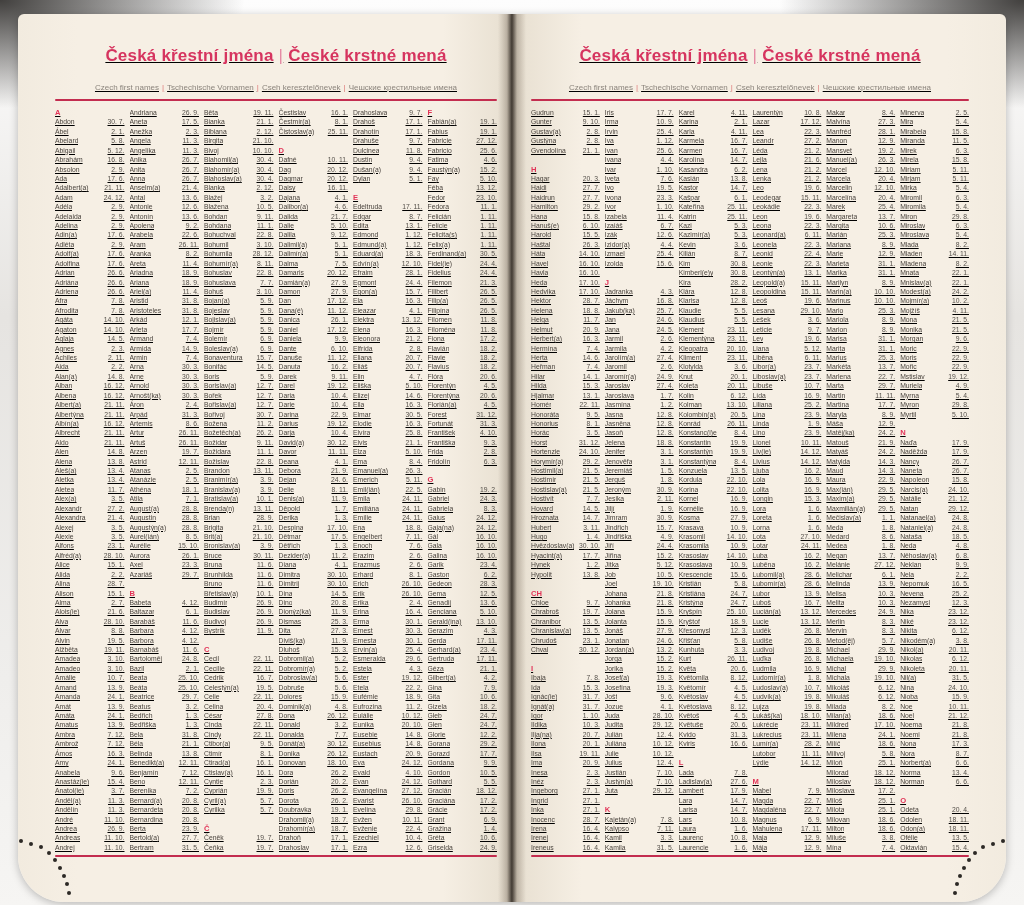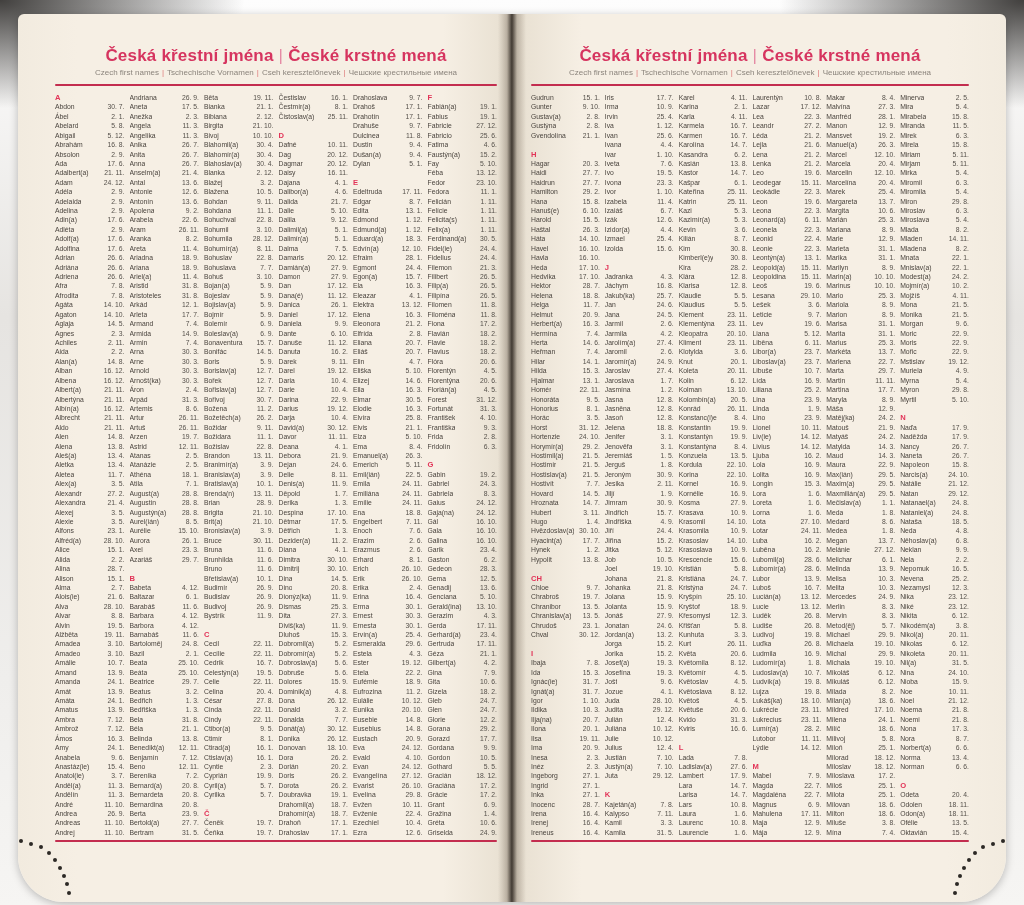--- a/index.html
+++ b/index.html
@@ -7,20 +7,21 @@
     width:1024px;height:905px;position:relative;overflow:hidden;
     font-family:"Liberation Sans",sans-serif;
     background:
       radial-gradient(ellipse 340px 150px at 0% 0%, rgba(45,43,41,.9), rgba(45,43,41,0) 72%),
       radial-gradient(ellipse 340px 150px at 100% 0%, rgba(45,43,41,.9), rgba(45,43,41,0) 72%),
       linear-gradient(#fdfdfd 0%, #e6e4e1 35%, #efeeec 75%, #f6f5f3 100%);
   }
   .page{
     position:absolute;top:14px;bottom:3px;background:#f5eee3;
     box-shadow:0 2px 8px rgba(0,0,0,.25);
+    text-decoration:underline;
   }
   .page.left{
     left:18px;width:494px;border-radius:6px 0 0 46px;
     background:linear-gradient(90deg,#f2ebdf 0%,#f6efe4 12%,#f6efe4 86%,#eae2d4 97%,#ded5c6 100%);
     padding:0;box-sizing:border-box;
   }
   .page.right{
     left:512px;width:494px;border-radius:0 6px 46px 0;
     background:linear-gradient(270deg,#f2ebdf 0%,#f6efe4 12%,#f6efe4 86%,#eae2d4 97%,#ded5c6 100%);
   }
@@ -30,21 +31,21 @@
   }
   .inner{box-sizing:border-box;height:100%;}
   .page.left .inner{padding:32px 15px 0 37px;}
   .page.right .inner{padding:32px 37px 0 19px;}
   .ttl{
     text-align:center;font-size:17px;font-weight:bold;letter-spacing:.2px;
     color:#d6345f;line-height:20px;white-space:nowrap;
   }
   .tdiv{color:#e58aa4;font-weight:400;padding:0 5px;}
   .sub{
-    text-align:center;font-size:8px;color:#8b847c;margin-top:1px;line-height:11px;white-space:nowrap;
+    text-align:center;font-size:8px;color:#8b847c;margin-top:16px;line-height:11px;white-space:nowrap;
   }
   .sdiv{color:#d77;padding:0 3px;}
   .rule{height:2px;background:#c32d4f;margin-top:6px;border-radius:1px;}
   .rule.bottom{margin-top:3px;}
   .cols{display:flex;gap:5px;margin-top:7px;}
   .col{flex:1;min-width:0;}
   .row{
     display:flex;justify-content:space-between;align-items:baseline;
     height:9.43px;font-size:6.8px;line-height:9.43px;color:#4a443e;
   }

